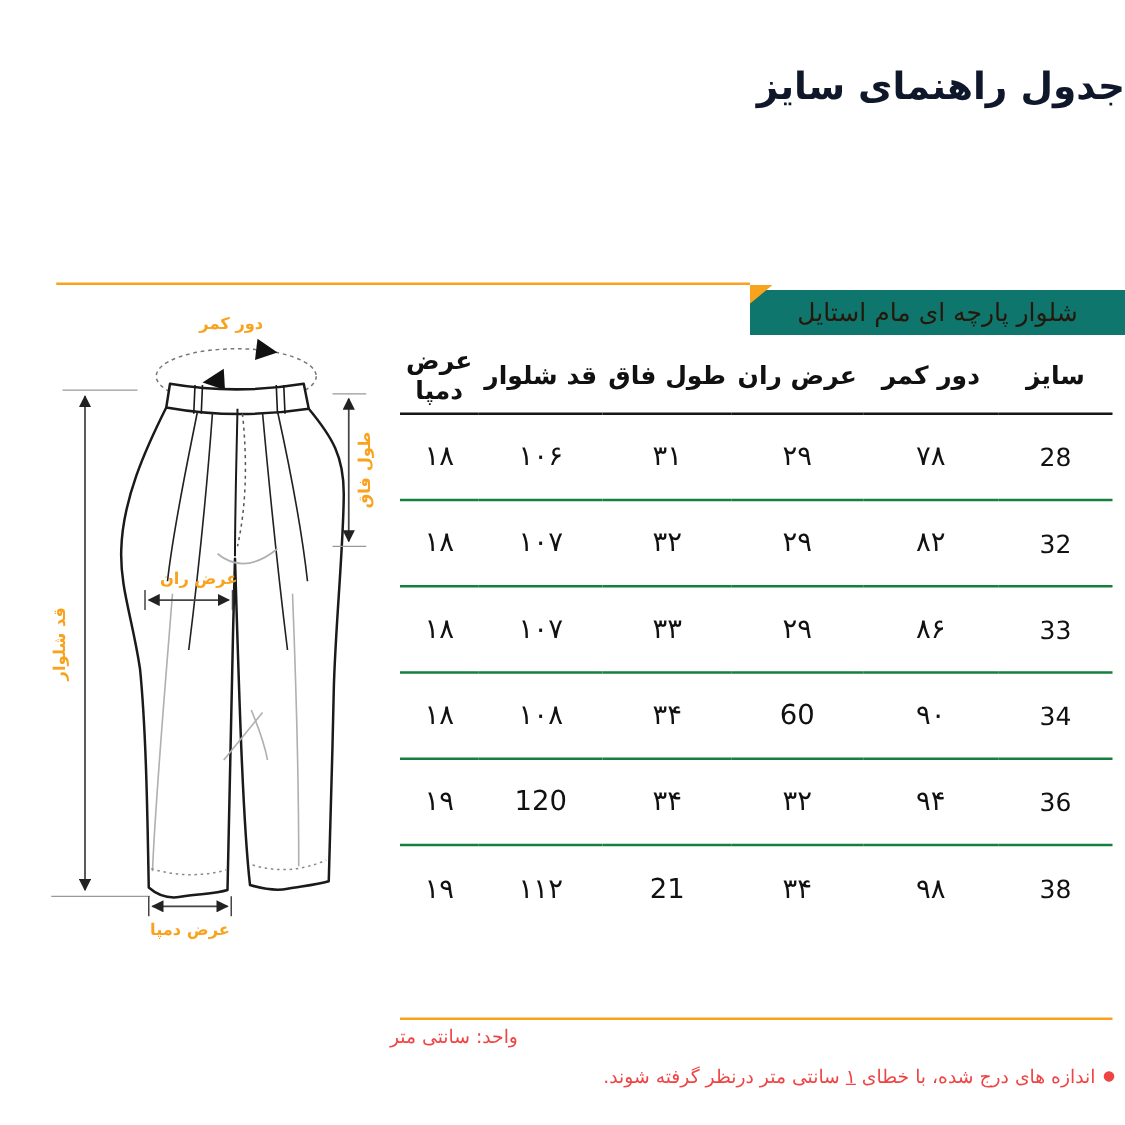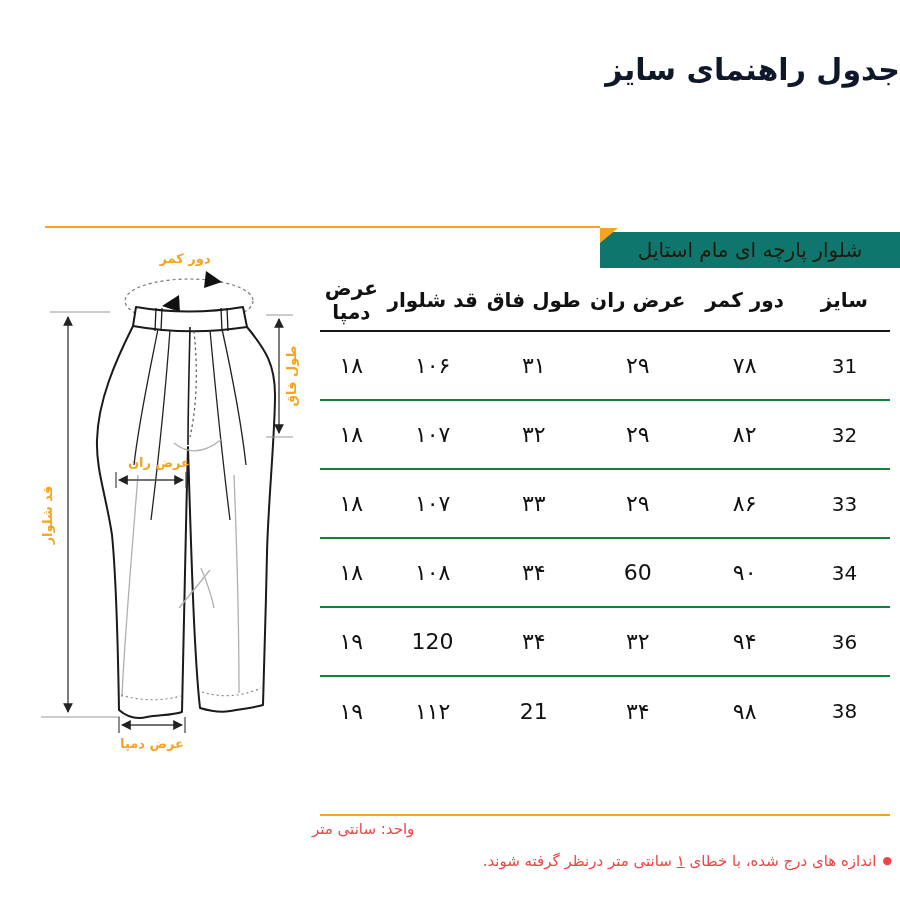--- a/index.html
+++ b/index.html
@@ -170,21 +170,21 @@
       <th>دور کمر</th>
       <th>عرض ران</th>
       <th>طول فاق</th>
       <th>قد شلوار</th>
       <th>عرض دمپا</th>
     </tr>
   </thead>
   <tbody>
 
   <tr>
-      <td data-cell="size">31</td>
+      <td data-cell="size">28</td>
       <td data-cell="waist">۷۸</td>
       <td data-cell="thigh">۲۹</td>
       <td data-cell="rise">۳۱</td>
       <td data-cell="length">۱۰۶</td>
       <td data-cell="hem">۱۸</td>
     </tr>
       <tr>
       <td data-cell="size">32</td>
       <td data-cell="waist">۸۲</td>
       <td data-cell="thigh">۲۹</td>

